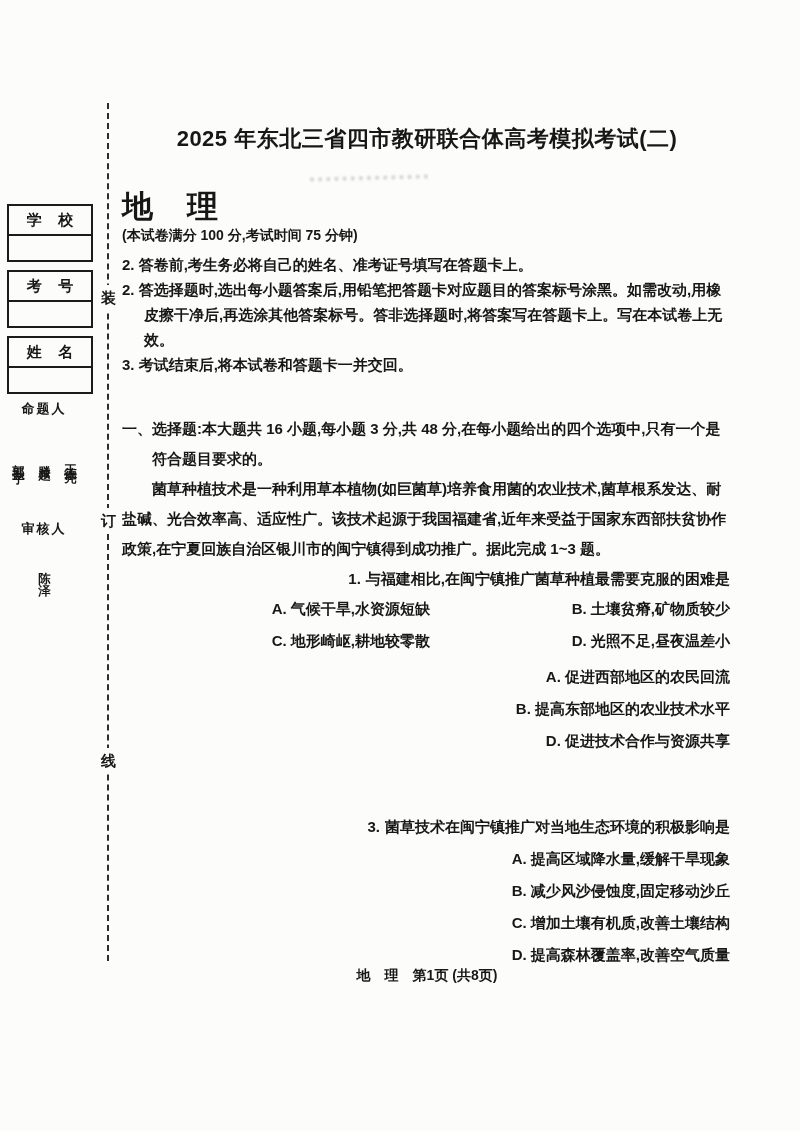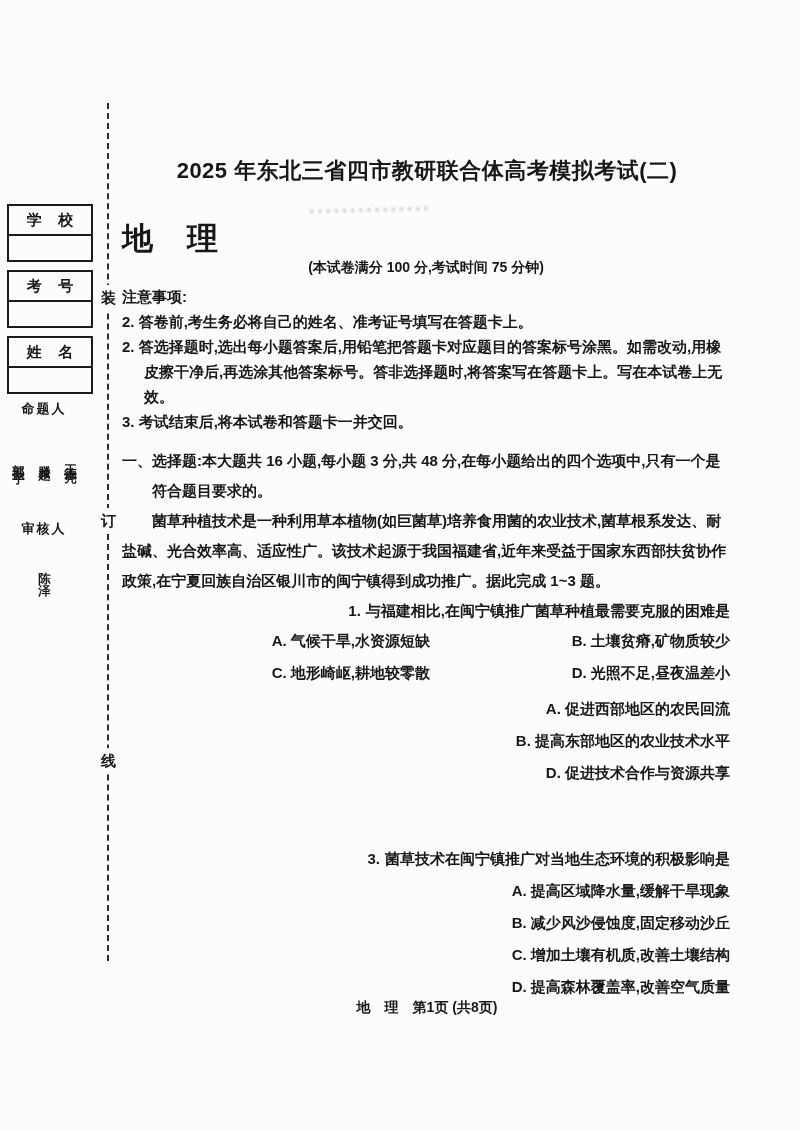--- a/index.html
+++ b/index.html
@@ -45,39 +45,39 @@
     background:#fcfcfa;
     font-size:15px; font-weight:700;
     padding:5px 2px;
     line-height:1;
   }
   .mark-0 { top:182px; }
   .mark-1 { top:405px; }
   .mark-2 { top:645px; }
 
   
-  .main { position:absolute; left:122px; top:0; width:610px; height:905px;margin-top:32px; }
+  .main { position:absolute; left:122px; top:0; width:610px; height:905px; }
 
   .doc-title {
     position:absolute; top:124px; left:0; right:0;
     text-align:center; font-size:22px; font-weight:700; letter-spacing:0.5px;
   }
   .scan-smudge {
     position:absolute; top:176px; left:188px; width:118px; height:0;
     border-top:4px dotted #8d8d8d; opacity:.4;
     filter:blur(1.3px); transform:rotate(-1.5deg);
   }
   .doc-subject {
     position:absolute; top:186px; left:0; right:0;
     font-size:31px; font-weight:700;
   }
   .doc-subject span { letter-spacing:1.1em; margin-right:-1.1em; }
   .doc-subtitle {
     position:absolute; top:227px; left:0; right:2px;
-    text-align:center; font-size:14px; font-weight:700;
+    font-size:14px; font-weight:700;
   }
 
   .notices { position:absolute; top:252px; left:0; width:606px; font-size:15px; font-weight:600; line-height:25px; }
   .notices-heading { font-weight:700; }
   .notice-item { padding-left:22px; text-indent:-22px; }
 
   .section-heading {
     position:absolute; top:414px; left:0; width:608px;
     font-size:15px; font-weight:700; line-height:30px;
     padding-left:30px; text-indent:-30px;
@@ -144,21 +144,20 @@
   </div>
 
   <div class="main">
 
     <div class="doc-title">2025 年东北三省四市教研联合体高考模拟考试(二)</div>
     <div class="scan-smudge"></div>
     <div class="doc-subject"><span>地理</span></div>
     <div class="doc-subtitle">(本试卷满分 100 分,考试时间 75 分钟)</div>
 
     <div class="notices">
-      <div class="notices-heading">注意事项:</div>
       <div class="notice-item">2. 答卷前,考生务必将自己的姓名、准考证号填写在答题卡上。</div>
       <div class="notice-item">2. 答选择题时,选出每小题答案后,用铅笔把答题卡对应题目的答案标号涂黑。如需改动,用橡皮擦干净后,再选涂其他答案标号。答非选择题时,将答案写在答题卡上。写在本试卷上无效。</div>
       <div class="notice-item">3. 考试结束后,将本试卷和答题卡一并交回。</div>
     </div>
 
     <div class="section-heading">一、选择题:本大题共 16 小题,每小题 3 分,共 48 分,在每小题给出的四个选项中,只有一个是符合题目要求的。</div>
 
     <div class="passage">菌草种植技术是一种利用草本植物(如巨菌草)培养食用菌的农业技术,菌草根系发达、耐盐碱、光合效率高、适应性广。该技术起源于我国福建省,近年来受益于国家东西部扶贫协作政策,在宁夏回族自治区银川市的闽宁镇得到成功推广。据此完成 1~3 题。</div>
 
     <div class="question q1">

